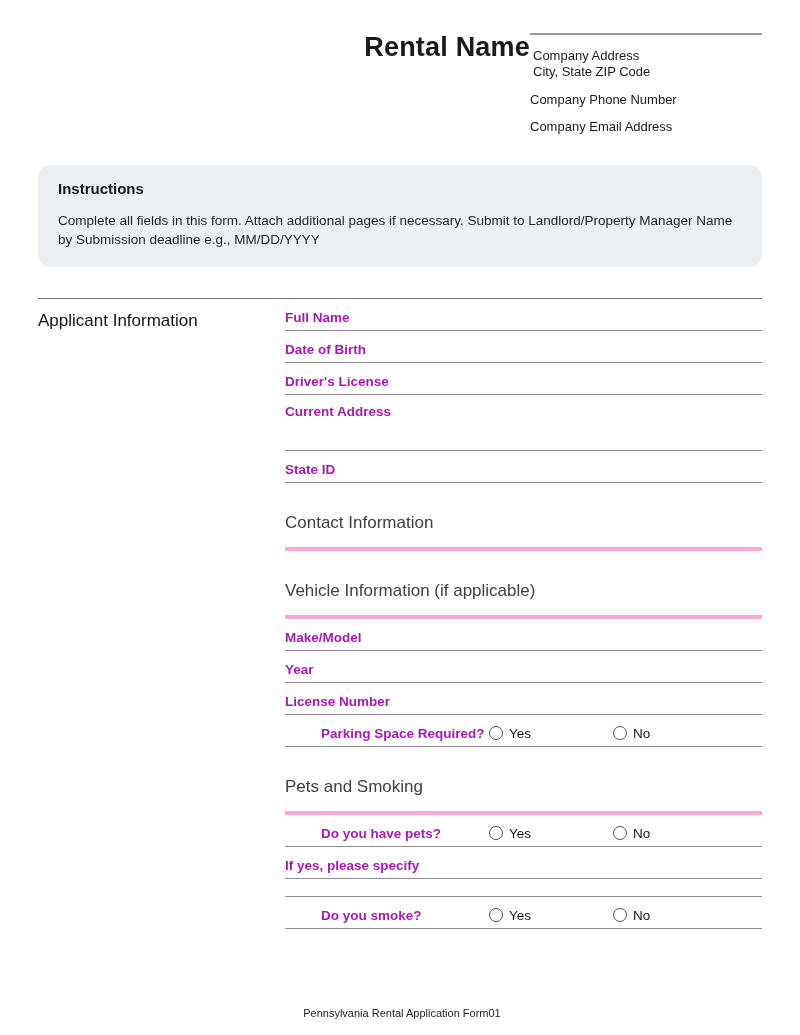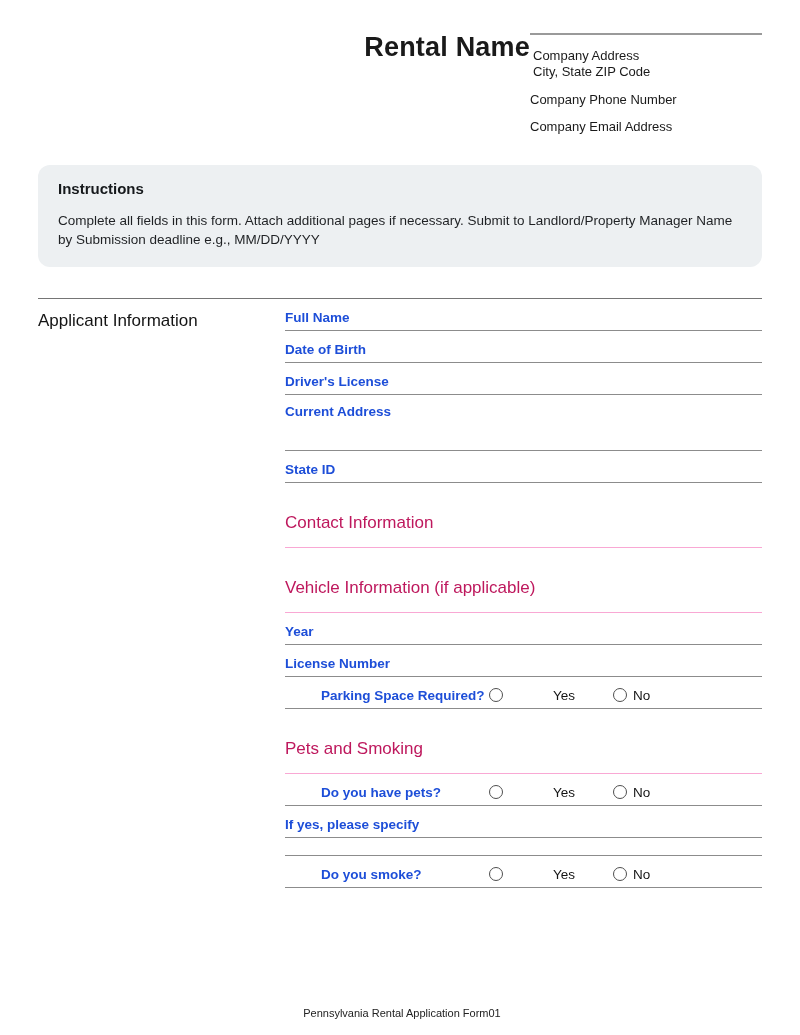--- a/index.html
+++ b/index.html
@@ -42,36 +42,36 @@
 
   .field-row {
     height: 32px;
     border-bottom: 1px solid #8c8c8c;
     display: flex;
     align-items: center;
     padding-top: 5px;
   }
   .field-row.tall { height: 56px; align-items: flex-start; padding-top: 9px; }
   .field-row.split { height: 29px; }
-  .flabel { font-size: 13.5px; font-weight: bold; color: #1d4ed8; }
+  .flabel { font-size: 13.5px; font-weight: bold; color: #a21caf; }
   .phone-cell { width: 248px; }
 
   .subhead {
     font-size: 17px;
     font-weight: 400;
     margin-top: 30px;
     line-height: 20px;
     padding-bottom: 14px;
-    border-bottom: 1px solid #f9a8d4;
-    color: #be185d;
+    border-bottom: 4px solid #f9a8d4;
+    color: #404040;
   }
 
   .radio-row .qcell { width: 168px; margin-left: 36px; }
   .radio-option { display: flex; align-items: center; }
-  .radio-option.yes-cell { width: 124px; gap: 44px; }
+  .radio-option.yes-cell { width: 124px; }
   .radio {
     width: 14px; height: 14px;
     border: 1.5px solid #4f4f4f;
     border-radius: 50%;
     background: transparent;
     margin-right: 6px;
     flex: 0 0 auto;
   }
   .rlabel { font-size: 13.5px; font-weight: 400; color: #141414; }
 
@@ -128,20 +128,23 @@
         <span class="flabel">Current Address</span>
       </div>
       <div class="field-row">
         <span class="flabel">State ID</span>
       </div>
 
       <h3 class="subhead">Contact Information</h3>
 
       <h3 class="subhead">Vehicle Information (if applicable)</h3>
       <div class="field-row">
+        <span class="flabel">Make/Model</span>
+      </div>
+      <div class="field-row">
         <span class="flabel">Year</span>
       </div>
       <div class="field-row">
         <span class="flabel">License Number</span>
       </div>
       <div class="field-row radio-row">
         <span class="flabel qcell">Parking Space Required?</span>
         <span class="radio-option yes-cell">
           <span class="radio"></span>
           <span class="rlabel">Yes</span>

